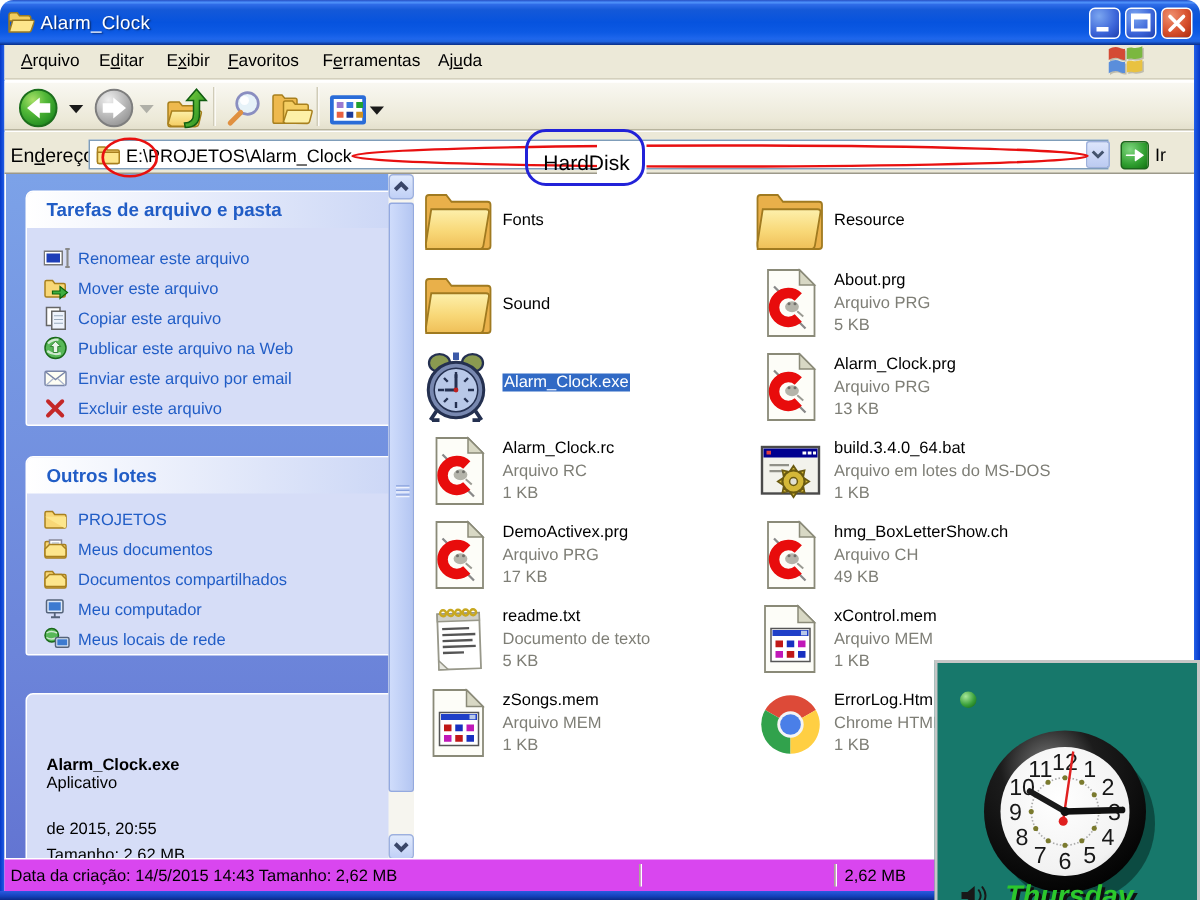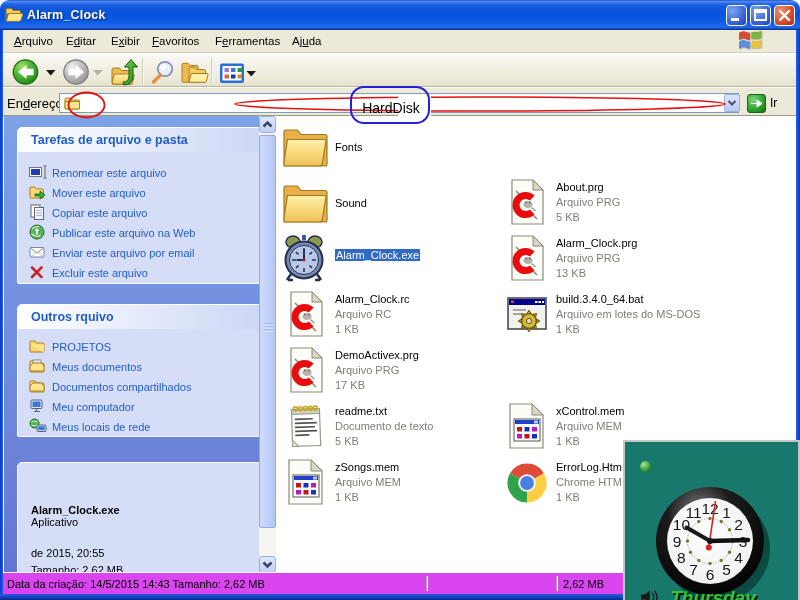--- a/index.html
+++ b/index.html
@@ -1,20 +1,20 @@
 <!DOCTYPE html>
 <html><head><meta charset="utf-8">
 <style>
 *{margin:0;padding:0;box-sizing:border-box}
 html,body{width:800px;height:600px;overflow:hidden}
 body{font-family:"Liberation Sans",sans-serif;position:relative;background:#fff;font-size:11px}
 .abs{position:absolute}
 #title{left:0;top:0;width:800px;height:30px;border-radius:9px 9px 0 0;
 background:linear-gradient(180deg,#274ec0 0%,#3a75e8 3%,#4f93fa 6%,#2f6ce8 10%,#1459d8 22%,#0653de 50%,#0d5ae4 72%,#1e66ec 86%,#1f64e0 92%,#0f3fa8 97%,#0a2f84 100%);}
-#title .txt{left:27px;top:8px;color:#fff;font-weight:bold;font-size:12.5px;text-shadow:1px 1px 1px #0a2a6a;letter-spacing:.2px}
+#title .txt{left:27px;top:8px;color:#fff;font-weight:normal;font-size:12.5px;text-shadow:1px 1px 1px #0a2a6a;letter-spacing:.2px}
 .wbtn{top:5px;width:21px;height:21px;border-radius:4px;border:1px solid #fff;}
 .wb-blue{background:radial-gradient(circle at 30% 25%,#7ba6f0,#3b64d8 60%,#1e3fae)}
 .wb-red{background:radial-gradient(circle at 30% 25%,#ef9070,#d8512e 55%,#aa2a10)}
 #menubar{left:3px;top:30px;width:793px;height:23px;background:#ece9d8;border-bottom:1px solid #d4d0bd}
 .mi{position:absolute;top:5px;font-size:11.5px;color:#000}
 #toolbar{left:3px;top:54px;width:793px;height:33px;background:linear-gradient(180deg,#f9f8f2,#ece9d8 80%,#e4e0cd);border-bottom:1px solid #b8b49e;border-top:1px solid #fff}
 #addr{left:3px;top:88px;width:793px;height:28px;background:#ece9d8;border-bottom:1px solid #9c998a}
 #abox{left:56px;top:5px;width:680px;height:20px;background:#fff;border:1px solid #7f9db9}
 #content{left:0;top:116px;width:800px;height:456px;overflow:hidden}
 #sidebg{left:3px;top:0;width:256px;height:456px;background:linear-gradient(180deg,#7ca2e8,#6c85da 70%,#6375d2)}
@@ -145,20 +145,21 @@
   <path d="M243.5 16 h9.5 l-4.75 5.5 z" fill="#1a1a1a"></path>
  </svg>
 </div>
 <div class="abs" id="addr">
  <span class="abs" style="left:4px;top:8px;font-size:13px">En<u>d</u>ereço</span>
  <div class="abs" id="abox"></div>
  <svg class="abs" style="left:61px;top:8px" width="16" height="14" viewBox="0 0 16 14">
   <path d="M1 12 V3 q0-1 1-1 h4 l1.5 2 h7 q1 0 1 1 v7 q0 1-1 1 H2 q-1 0-1-1 Z" fill="#f8d776" stroke="#a8801e"></path>
   <path d="M1 5.5 h14.5 V12 q0 1-1 1 H2 q-1 0-1-1 Z" fill="#fde68c" stroke="#a8801e"></path>
  </svg>
+ <span class="abs" style="left:81px;top:9px;font-size:12px">E:\PROJETOS\Alarm_Clock</span>
  <div class="abs" style="left:721px;top:6px;width:16px;height:18px;background:linear-gradient(180deg,#dce5fb,#bccbf2);border:1px solid #9eb1dd;border-radius:2px">
   <svg width="14" height="16" viewBox="0 0 14 16">
         <path d="M3.5 6 L7 9.5 L10.5 6" fill="none" stroke="#44546e" stroke-width="2"></path>
       </svg>
  </div>
  <div class="abs" style="left:744px;top:6px;width:19px;height:19px;border-radius:3px;border:1px solid #1c641c;background:radial-gradient(circle at 32% 28%,#7ed67e,#2f9e2f 60%,#127212)">
   <svg width="17" height="17" viewBox="0 0 17 17">
         <path d="M3 8.5 h6 V5 l5 3.5 -5 3.5 V8.5 Z" fill="#fff" stroke="#fff" stroke-width="1" stroke-linejoin="round"></path>
       </svg>
  </div>
@@ -214,21 +215,21 @@
         </div>
   <div class="citem" style="top:136px">
           <svg width="18" height="16" viewBox="0 0 18 16">
             <path d="M3 3.5 L12.5 13 M12.5 3.5 L3 13" stroke="#c42828" stroke-width="2.6" stroke-linecap="round"></path>
           </svg>
           <span>Excluir este arquivo</span>
         </div>
  </div>
  <div class="card" style="top:188px;height:133px">
   <div class="chead">
-          <b>Outros rquivo</b>
+          <b>Outros lotes</b>
    <div class="chev"><svg width="17" height="17" viewBox="0 0 17 17">
               <path d="M4.5 8 L8.5 4.5 L12.5 8 M4.5 12.5 L8.5 9 L12.5 12.5" fill="none" stroke="#3a62c0" stroke-width="2"></path>
             </svg></div>
   </div>
   <div class="citem" style="top:33px">
           <svg width="18" height="16" viewBox="0 0 18 16">
             <path d="M1 13 V4 q0-1 1-1 h4 l1.5 2 h6.5 q1 0 1 1 v7 q0 1-1 1 H2 q-1 0-1-1 Z" fill="#f8d776" stroke="#a8801e"></path>
             <path d="M1 6.5 h14 V13 q0 1-1 1" fill="#fde68c" stroke="none"></path>
           </svg>
           <span>PROJETOS</span>
@@ -375,20 +376,23 @@
    <path d="M24 25 L24 44.5 A19.5 19.5 0 0 0 40.9 15.25 Z" fill="#ffcf43"></path>
    <circle cx="24" cy="25" r="8.8" fill="#f4f4f4"></circle>
    <circle cx="24" cy="25" r="6.9" fill="#4a7fe8"></circle>
   </g>
  </defs>
 </svg>
 <div class="abs" id="files">
  <div class="tile" style="left:6px;top:6px"><svg width="48" height="48" viewBox="0 0 48 48">
           <use href="#fold48"></use>
         </svg><span class="t1">Fonts</span></div>
+ <div class="tile" style="left:227px;top:6px"><svg width="48" height="48" viewBox="0 0 48 48">
+          <use href="#fold48"></use>
+        </svg><span class="t1">Resource</span></div>
  <div class="tile" style="left:6px;top:62px"><svg width="48" height="48" viewBox="0 0 48 48">
           <use href="#fold48"></use>
         </svg><span class="t1">Sound</span></div>
  <div class="tile" style="left:227px;top:62px"><svg width="48" height="48" viewBox="0 0 48 48">
           <use href="#docC"></use>
         </svg><span class="tname">About.prg</span><span class="tt2">Arquivo PRG</span><span class="tt3">5 KB</span></div>
  <div class="tile" style="left:6px;top:118px"><svg width="48" height="48" viewBox="0 0 48 48">
           <use href="#alarm"></use>
         </svg><span class="tname" style="top:15px;background:#316ac5;color:#fff;padding:0 1px">Alarm_Clock.exe</span></div>
  <div class="tile" style="left:227px;top:118px"><svg width="48" height="48" viewBox="0 0 48 48">
@@ -396,20 +400,23 @@
         </svg><span class="tname">Alarm_Clock.prg</span><span class="tt2">Arquivo PRG</span><span class="tt3">13 KB</span></div>
  <div class="tile" style="left:6px;top:174px"><svg width="48" height="48" viewBox="0 0 48 48">
           <use href="#docC"></use>
         </svg><span class="tname">Alarm_Clock.rc</span><span class="tt2">Arquivo RC</span><span class="tt3">1 KB</span></div>
  <div class="tile" style="left:227px;top:174px"><svg width="48" height="48" viewBox="0 0 48 48">
           <use href="#bat"></use>
         </svg><span class="tname">build.3.4.0_64.bat</span><span class="tt2">Arquivo em lotes do MS-DOS</span><span class="tt3">1 KB</span></div>
  <div class="tile" style="left:6px;top:230px"><svg width="48" height="48" viewBox="0 0 48 48">
           <use href="#docC"></use>
         </svg><span class="tname">DemoActivex.prg</span><span class="tt2">Arquivo PRG</span><span class="tt3">17 KB</span></div>
+ <div class="tile" style="left:227px;top:230px"><svg width="48" height="48" viewBox="0 0 48 48">
+          <use href="#docC"></use>
+        </svg><span class="tname">hmg_BoxLetterShow.ch</span><span class="tt2">Arquivo CH</span><span class="tt3">49 KB</span></div>
  <div class="tile" style="left:6px;top:286px"><svg width="48" height="48" viewBox="0 0 48 48">
           <use href="#note"></use>
         </svg><span class="tname">readme.txt</span><span class="tt2">Documento de texto</span><span class="tt3">5 KB</span></div>
  <div class="tile" style="left:227px;top:286px"><svg width="48" height="48" viewBox="0 0 48 48">
           <use href="#memico"></use>
         </svg><span class="tname">xControl.mem</span><span class="tt2">Arquivo MEM</span><span class="tt3">1 KB</span></div>
  <div class="tile" style="left:6px;top:342px"><svg width="48" height="48" viewBox="0 0 48 48">
           <use href="#memico"></use>
         </svg><span class="tname">zSongs.mem</span><span class="tt2">Arquivo MEM</span><span class="tt3">1 KB</span></div>
  <div class="tile" style="left:227px;top:342px"><svg width="48" height="48" viewBox="0 0 48 48">

